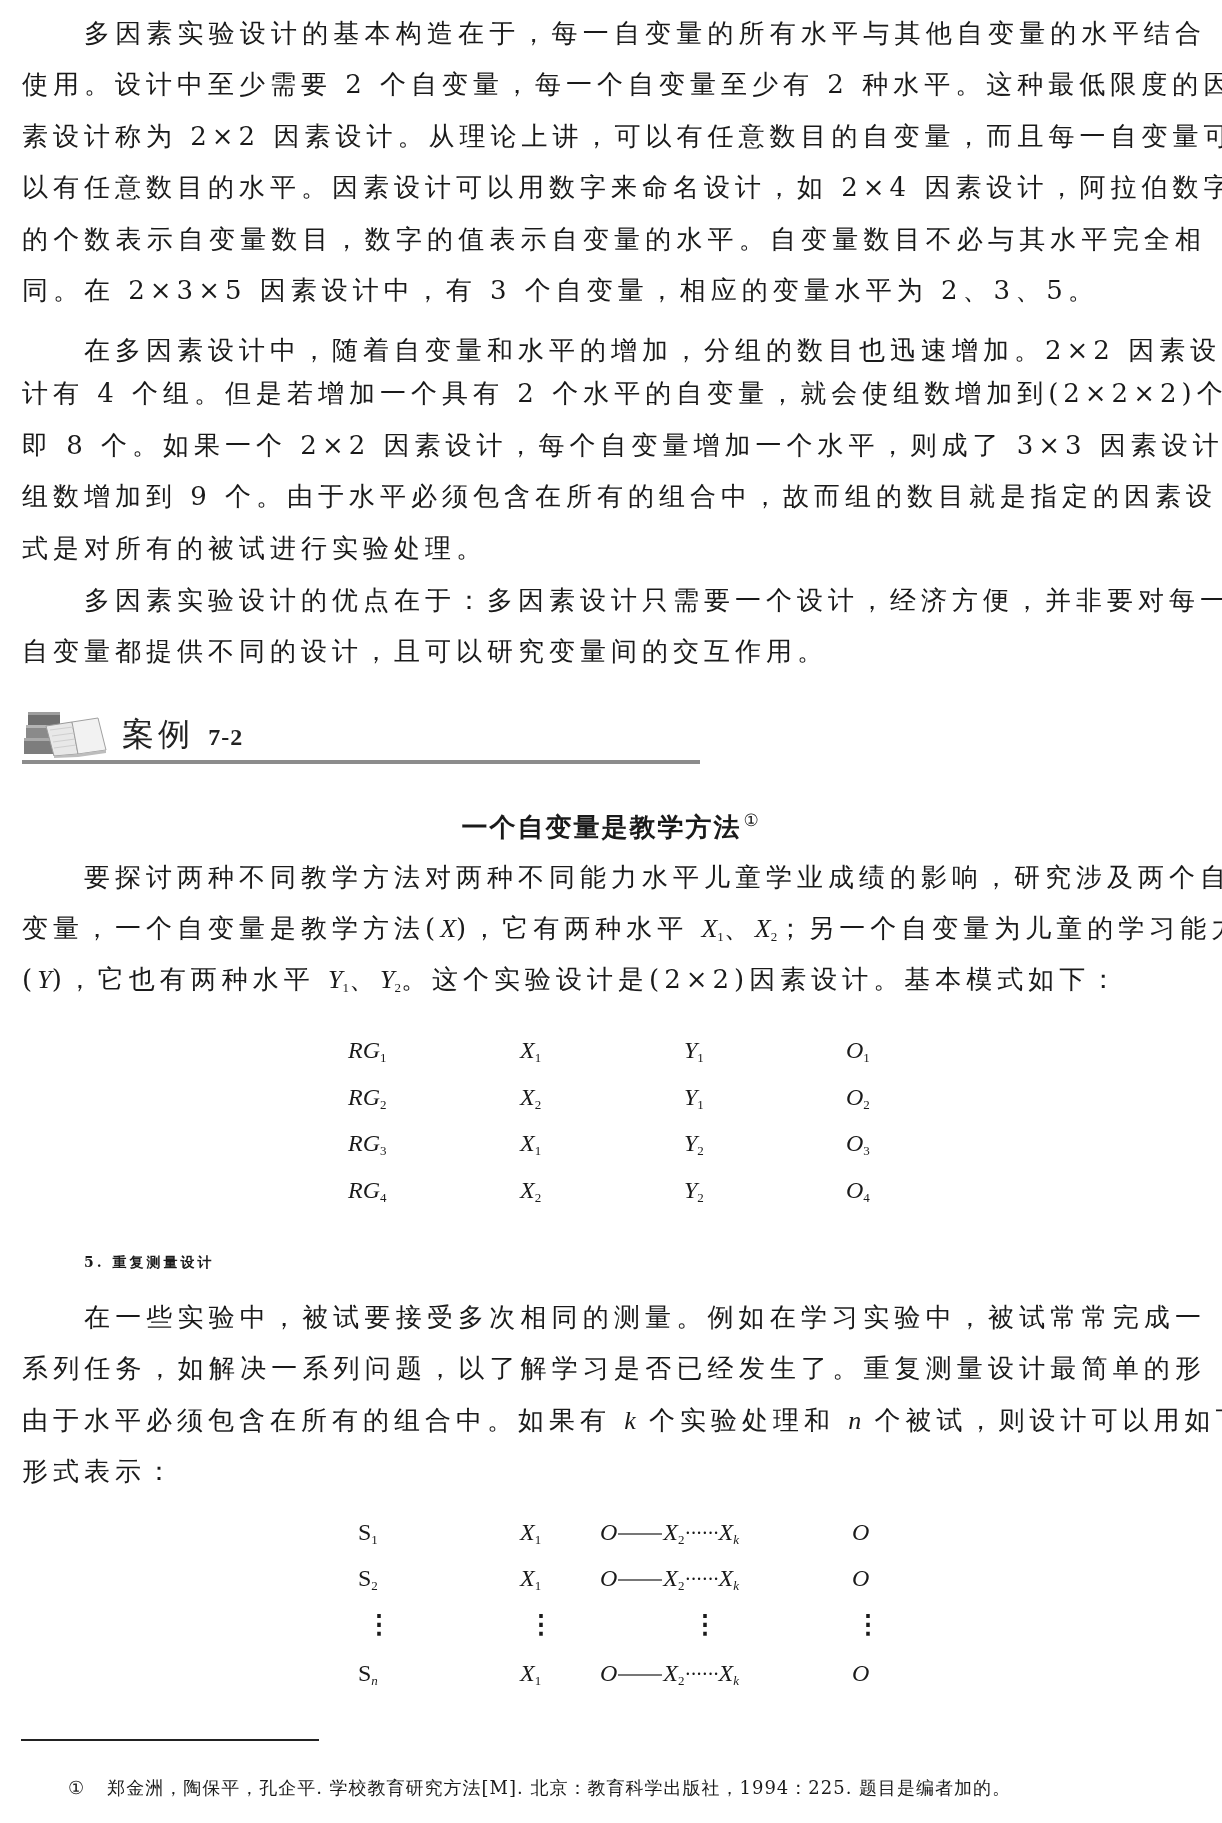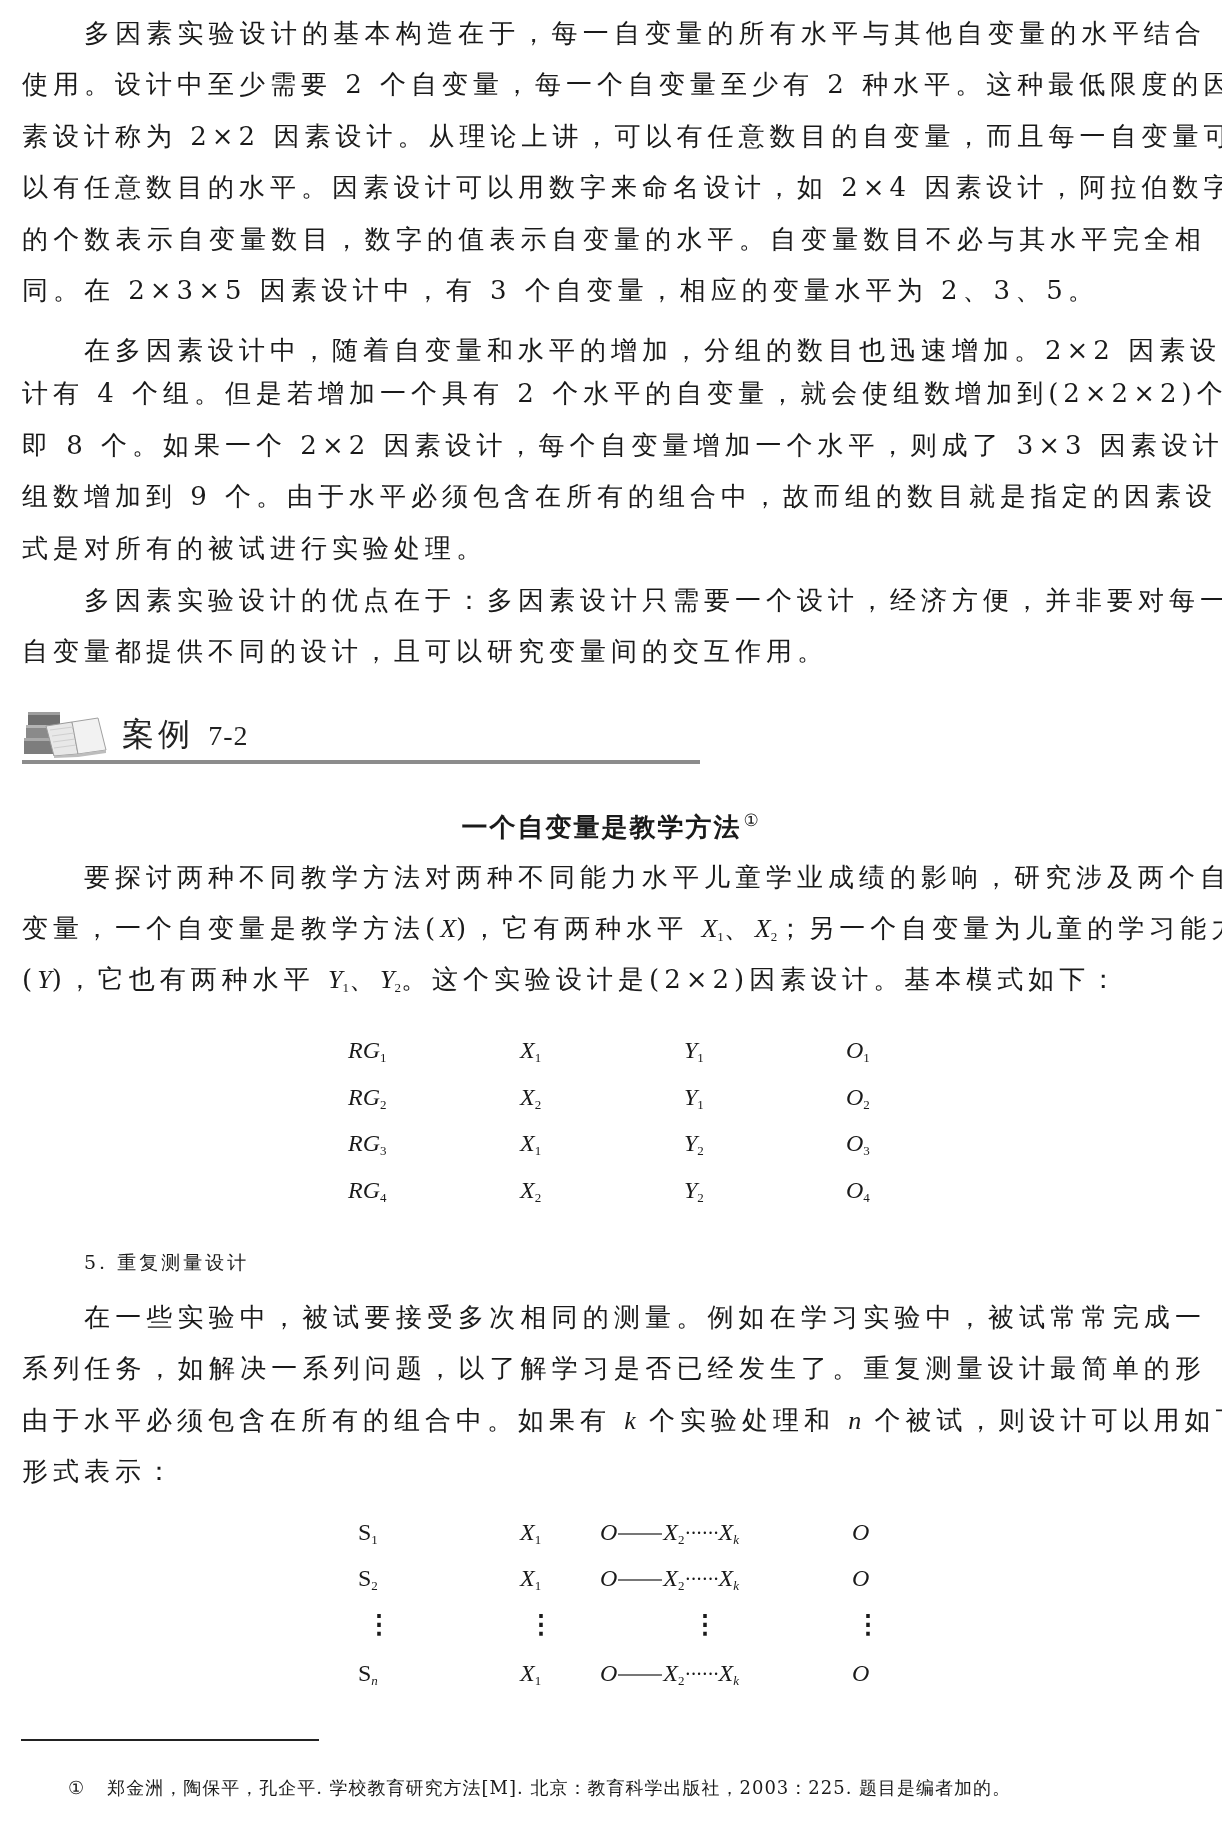--- a/index.html
+++ b/index.html
@@ -16,38 +16,38 @@
     text-align: justify; text-align-last: justify;
   }
   .line.last { text-align-last: left; }
   .line.indent { left: 84px; width: 1122px; }
   .case-header { position: absolute; left: 22px; top: 704px; width: 680px; height: 62px; }
   .case-header .book-icon { position: absolute; left: 0; top: 4px; width: 90px; height: 50px; }
   .case-header .case-label {
     position: absolute; left: 100px; top: 10px; font-size: 32px; line-height: 40px;
     letter-spacing: 4px; color: #222;
   }
-  .case-header .case-label b { font-family: "Liberation Serif", serif; font-weight: normal; font-size: 28px; letter-spacing: 1px; }
+  .case-header .case-label b { font-family: "Liberation Serif", serif; font-weight: bold; font-size: 24px; letter-spacing: 1px; }
   .case-rule { position: absolute; left: 0; top: 56px; width: 678px; height: 4px; background: #8c8c8c; }
   .case-title {
     position: absolute; left: 0; width: 1222px; top: 800px; text-align: center;
     font-size: 26px; font-weight: bold; letter-spacing: 2px; line-height: 40px;
   }
   .case-title sup { font-size: 17px; font-weight: normal; vertical-align: 10px; margin-left: 2px; }
   .math { font-family: "Liberation Serif", "DejaVu Serif", serif; font-style: italic; letter-spacing: 0; }
   .math sub { font-style: normal; font-size: 13px; vertical-align: -4px; }
   .design-row { position: absolute; height: 36px; line-height: 36px; font-size: 24px; }
   .cell { position: absolute; top: 0; white-space: nowrap; font-family: "Liberation Serif", serif; font-style: italic; }
   .cell sub { font-style: normal; font-size: 13px; vertical-align: -4px; }
   .cell.upright { font-style: normal; }
   .cell .dash { display: inline-block; width: 44px; height: 2px; background: #777; vertical-align: middle; margin: 0 1px; }
   .cell .dots { font-style: normal; letter-spacing: -1px; font-size: 20px; }
   .vdots { font-style: normal; font-weight: bold; font-size: 26px; line-height: 36px; }
   .section-heading {
-    position: absolute; left: 84px; top: 1244px; font-size: 19px; line-height: 36px; letter-spacing: 3px;
+    position: absolute; left: 84px; top: 1244px; font-size: 14px; line-height: 36px; letter-spacing: 3px; font-weight: bold;
   }
   .footnote-rule { position: absolute; left: 21px; top: 1739px; width: 298px; height: 2px; background: #222; }
   .footnote {
     position: absolute; left: 68px; top: 1774px; font-size: 18px; line-height: 28px; white-space: nowrap; letter-spacing: 1px;
   }
   .footnote .fn-mark { margin-right: 22px; }
 </style>
 </head>
 <body>
 
@@ -169,14 +169,14 @@
   <div class="design-row" style="top:1655px; left:0; width:1222px">
     <span class="cell upright" style="left:358px"><span>S</span><sub style="font-style:italic">n</sub></span>
     <span class="cell" style="left:520px"><span>X</span><sub>1</sub></span>
     <span class="cell" style="left:600px"><span>O</span><span class="dash"></span><span>X</span><sub>2</sub><span class="dots">······</span><span>X</span><sub style="font-style:italic">k</sub></span>
     <span class="cell" style="left:852px">O</span>
   </div>
 </div>
 
 <div class="footnote-rule"></div>
 <div class="footnote">
-  <span class="fn-mark">①</span><span>郑金洲，陶保平，孔企平. 学校教育研究方法[M]. 北京：教育科学出版社，2003：225. 题目是编者加的。</span>
+  <span class="fn-mark">①</span><span>郑金洲，陶保平，孔企平. 学校教育研究方法[M]. 北京：教育科学出版社，1994：225. 题目是编者加的。</span>
 </div>
 
 </body></html>

